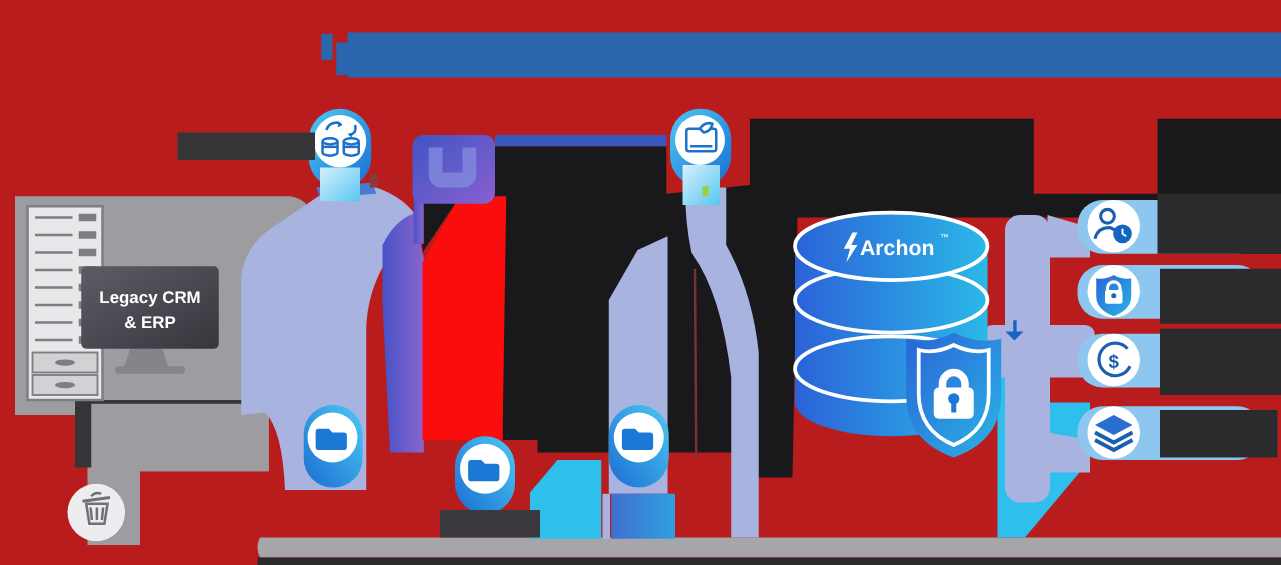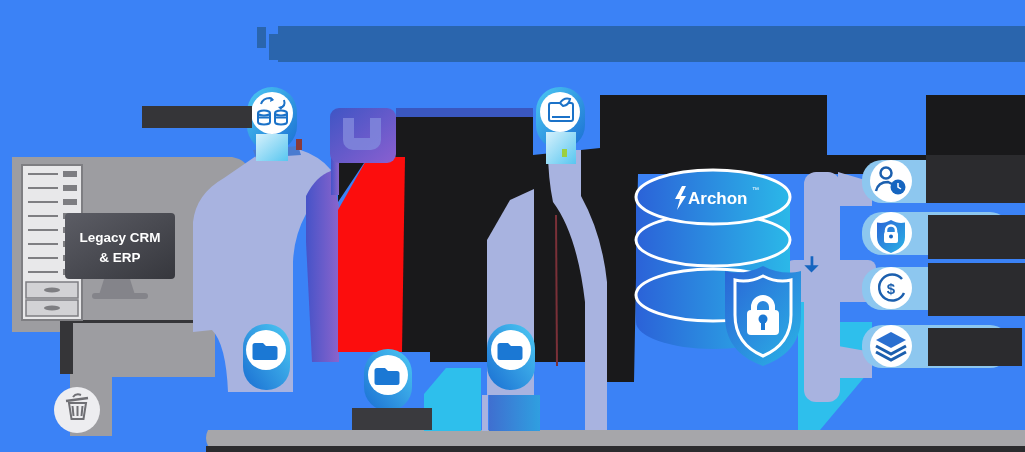--- a/index.html
+++ b/index.html
@@ -1,16 +1,16 @@
 <!DOCTYPE html>
 <html><head>
 <meta charset="utf-8">
 <style>
   html,body{margin:0;padding:0;background:#ffffff;}
-  .stage{position:relative;width:1025px;height:452px;overflow:hidden;background:#3b82f6;
+  .stage{position:relative;width:1025px;height:452px;overflow:hidden;background:#b91c1c;
          font-family:"Liberation Sans", sans-serif;}
   svg{display:block;}
   text{font-family:"Liberation Sans", sans-serif;}
 </style>
 </head>
 <body>
 
 <div class="stage">
 <svg width="1025" height="452" viewBox="0 0 1025 452">
   <defs>

